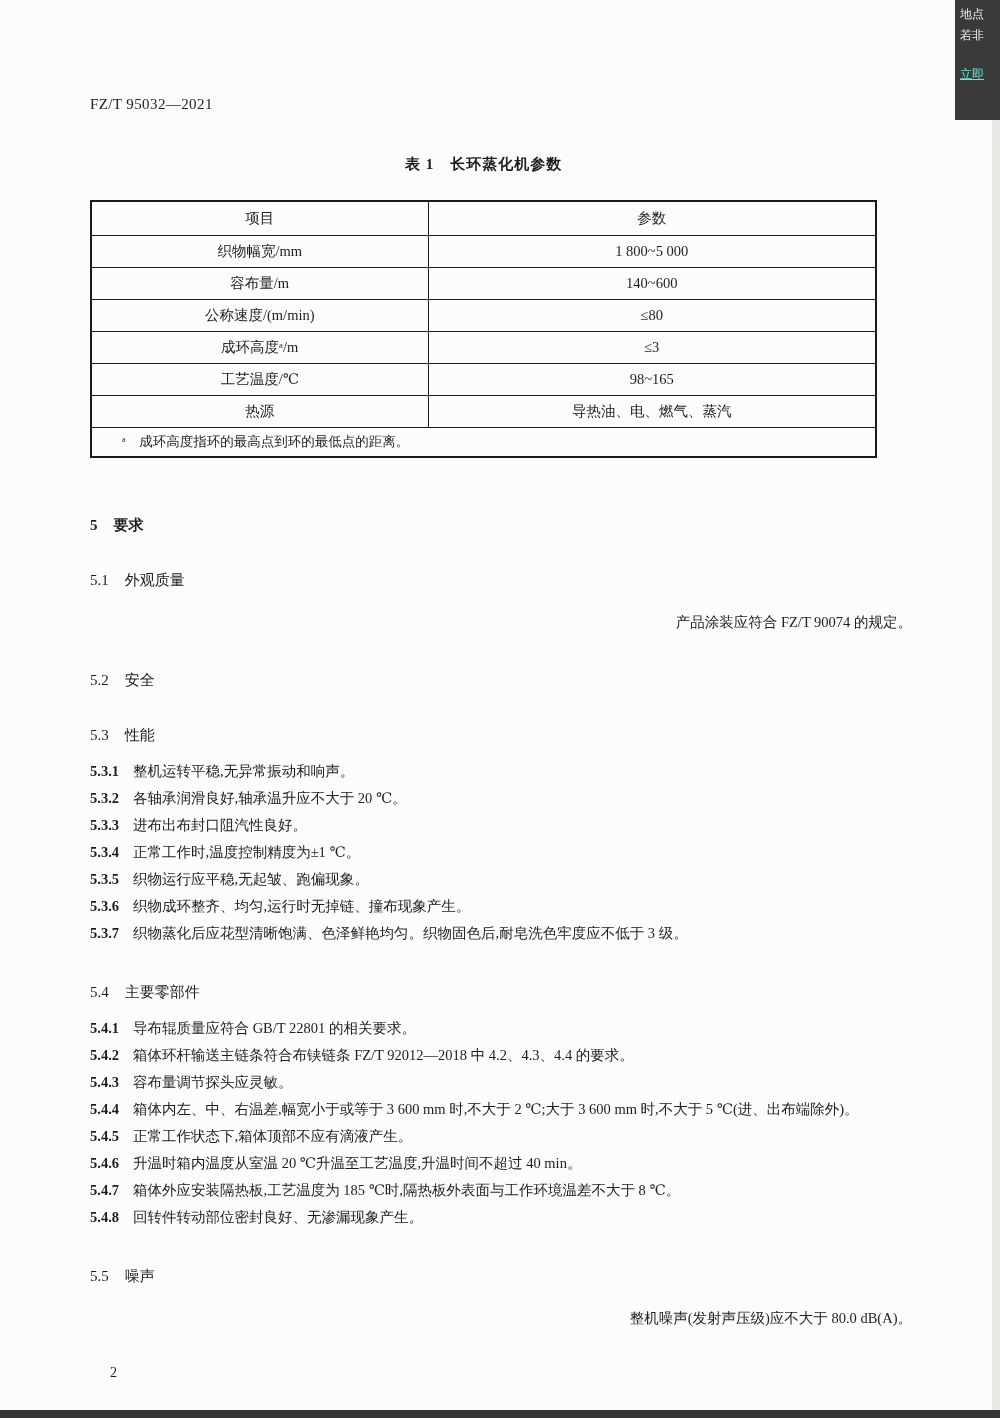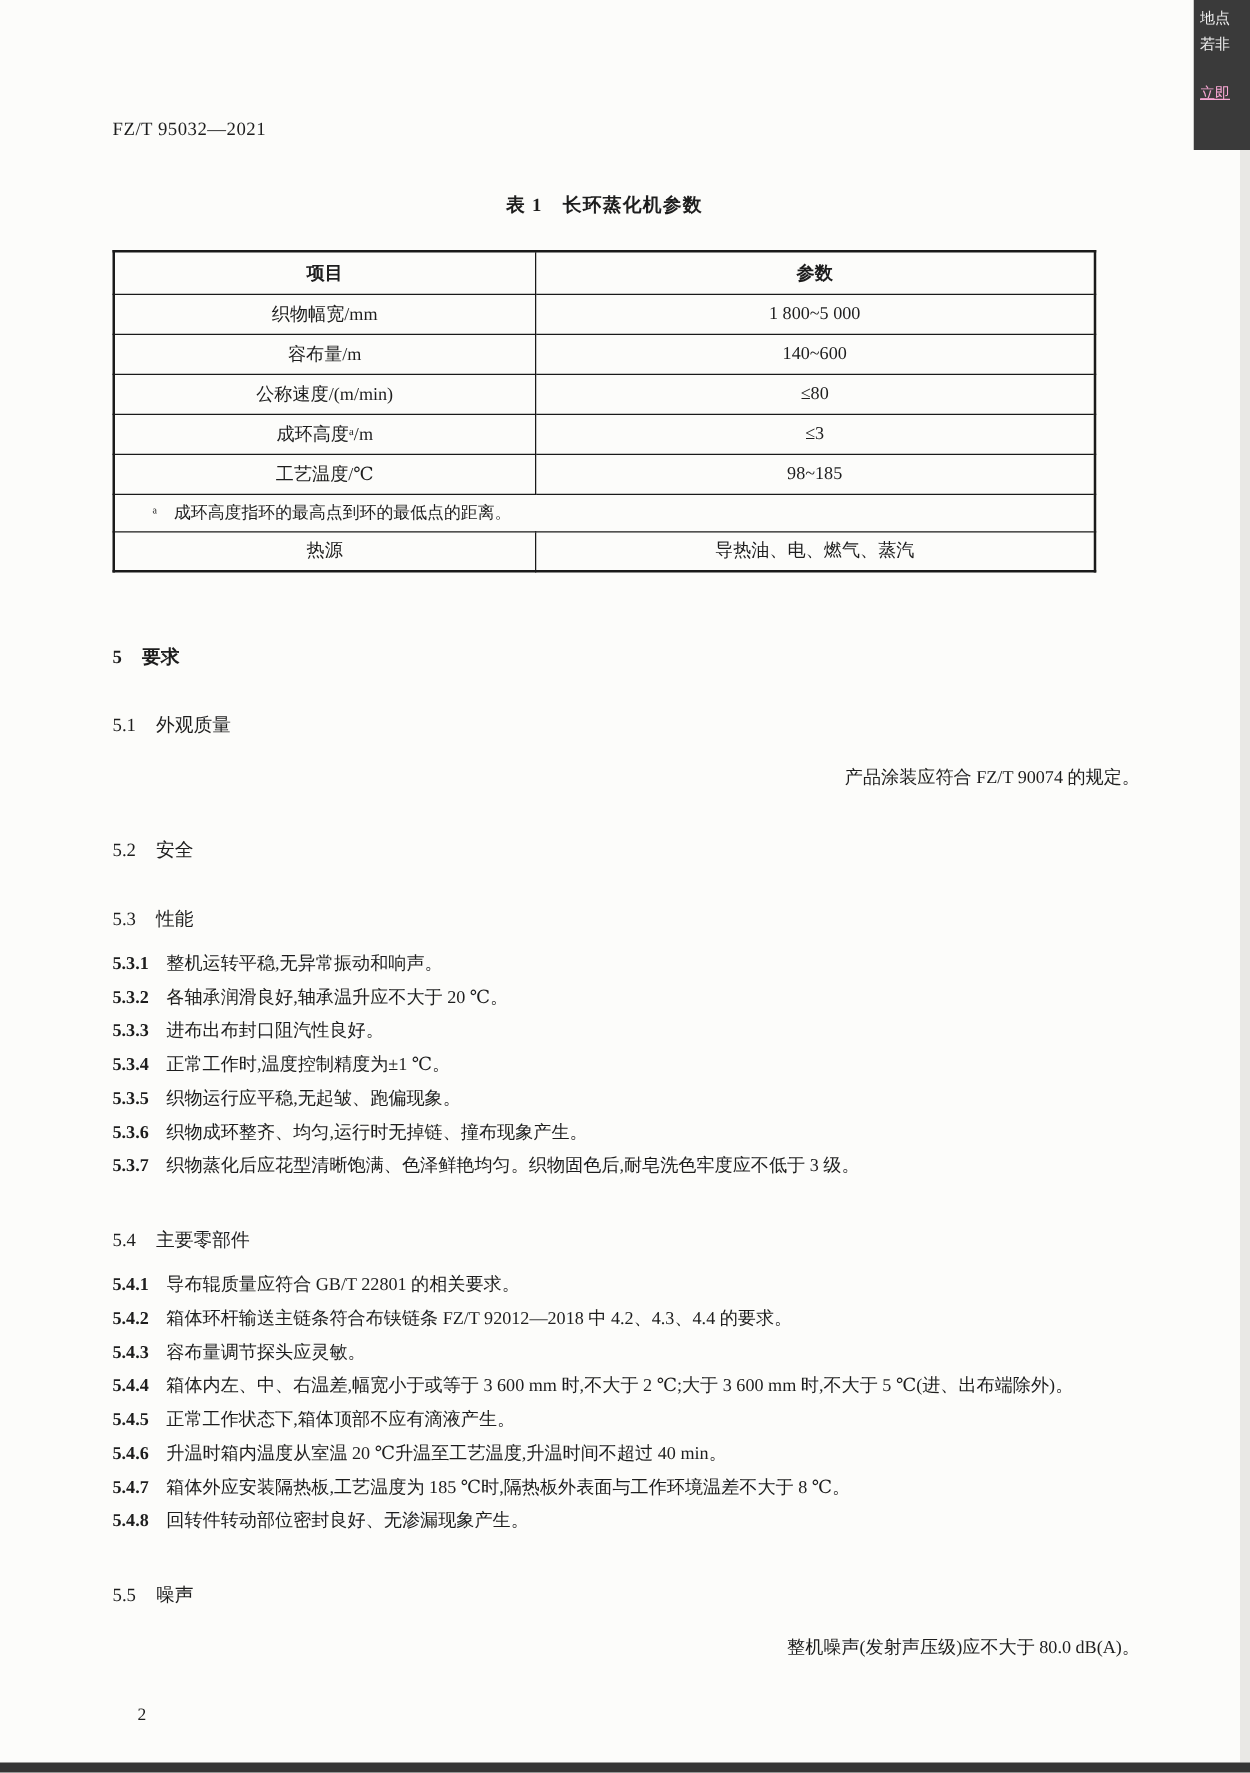--- a/index.html
+++ b/index.html
@@ -43,21 +43,21 @@
     border: 2px solid #1a1a1a;
   }
   table.params th, table.params td {
     border: 1px solid #1a1a1a;
     height: 32px;
     text-align: center;
     vertical-align: middle;
     font-size: 14.5px;
     padding: 3px 8px;
   }
-  table.params th { font-weight: bold; height: 34px; }
+  table.params th { font-weight: normal; height: 34px; }
   table.params .c1 { width: 337px; }
   table.params td.footnote {
     text-align: left;
     padding-left: 30px;
     font-size: 13.5px;
     height: 30px;
   }
 
   .sec-h1 { margin-top: 58px; font-size: 15px; font-weight: bold; }
   .sec-h2 { margin-top: 36px; font-size: 15px; font-weight: normal; }
@@ -90,21 +90,21 @@
     font-family: "Liberation Sans", "DejaVu Sans", sans-serif;
     font-size: 12px;
     padding: 4px 0 0 5px;
     overflow: hidden;
     z-index: 10;
   }
   .side-panel .sp-line { line-height: 21px; white-space: nowrap; }
   .side-panel .sp-link {
     display: block;
     margin-top: 20px;
-    color: #f9a8d4;
+    color: #5eead4;
     text-decoration: underline;
     white-space: nowrap;
     cursor: pointer;
   }
 
   .right-edge {
     position: absolute;
     right: 0; top: 106px; bottom: 8px;
     width: 8px;
     background: #e9e8e5;
@@ -149,28 +149,28 @@
         <tr>
           <td class="c1">公称速度/(m/min)</td>
           <td>≤80</td>
         </tr>
         <tr>
           <td class="c1">成环高度ᵃ/m</td>
           <td>≤3</td>
         </tr>
         <tr>
           <td class="c1">工艺温度/℃</td>
-          <td>98~185</td>
-        </tr>
-        <tr>
-          <td class="footnote" colspan="2">ᵃ　成环高度指环的最高点到环的最低点的距离。</td>
+          <td>98~165</td>
         </tr>
         <tr>
           <td class="c1">热源</td>
           <td>导热油、电、燃气、蒸汽</td>
+        </tr>
+        <tr>
+          <td class="footnote" colspan="2">ᵃ　成环高度指环的最高点到环的最低点的距离。</td>
         </tr>
       </tbody>
     </table>
 
     <h1 class="sec-h1">
       <span class="num">5</span><span>要求</span>
     </h1>
 
     <h2 class="sec-h2">
       <span class="num">5.1</span><span>外观质量</span>

